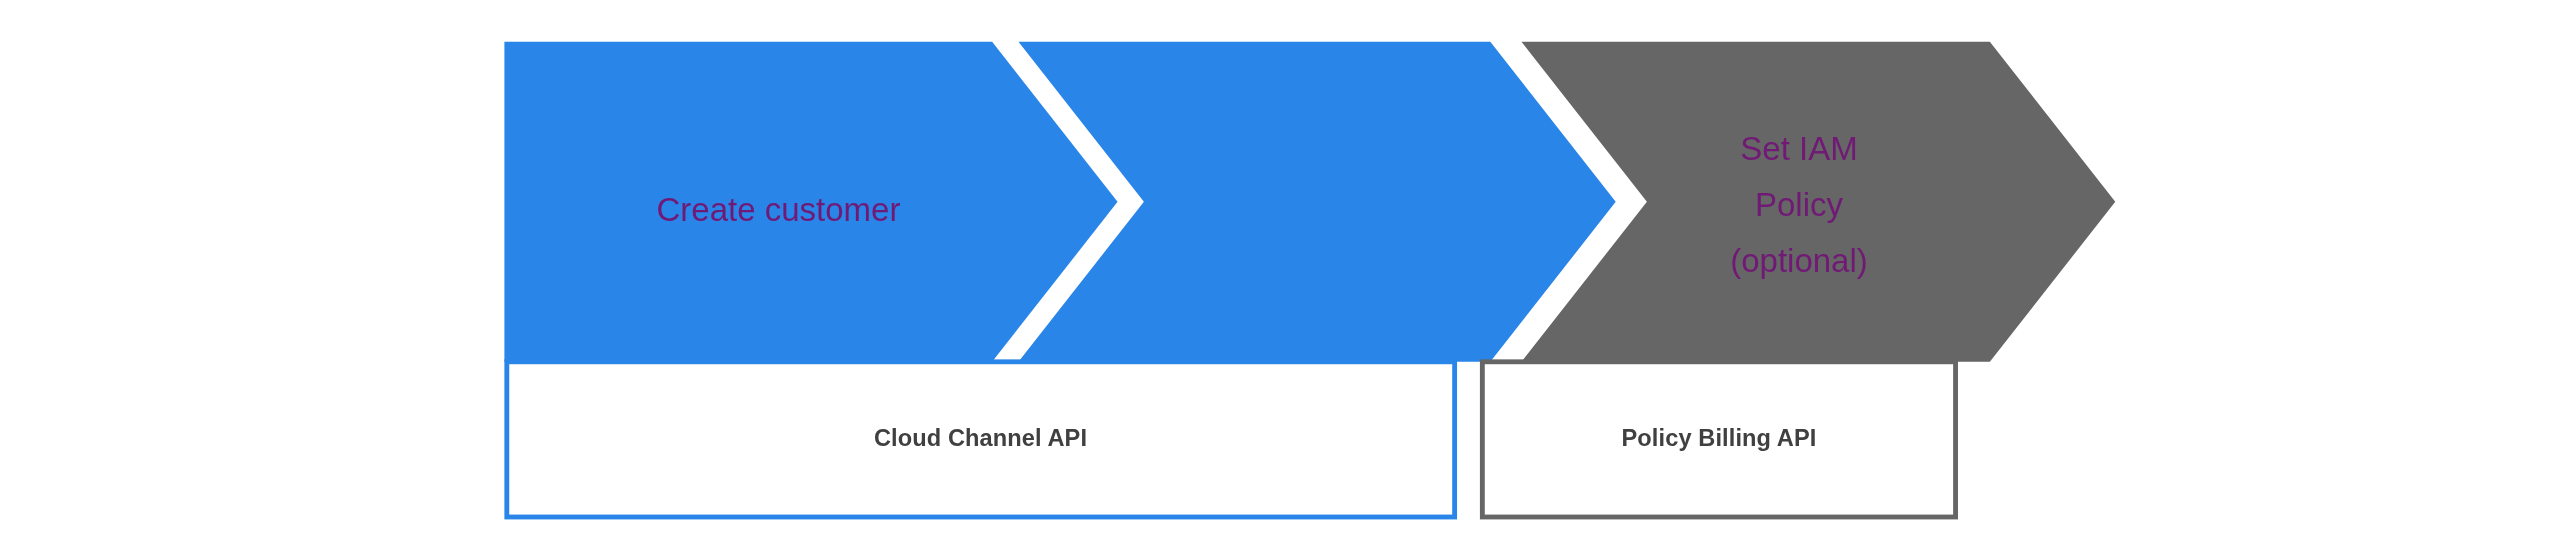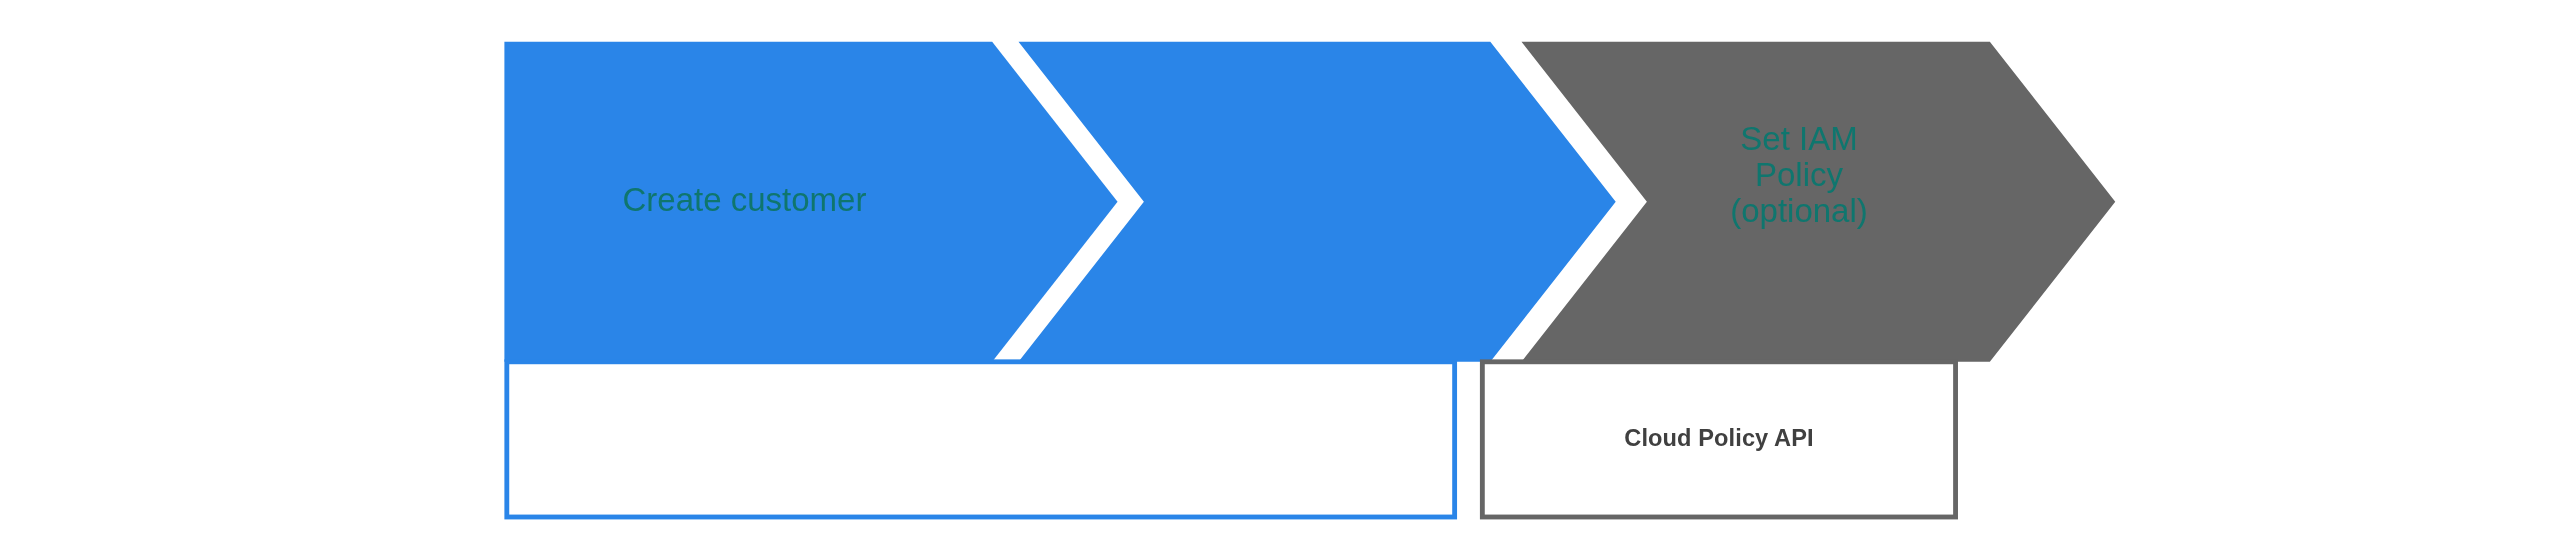--- a/index.html
+++ b/index.html
@@ -21,40 +21,40 @@
   }
   #flow-svg {
     position: absolute;
     left: 0;
     top: 0;
     width: 2576px;
     height: 549px;
   }
   .stage-label {
     position: absolute;
-    color: #0f766e;
+    color: #701a75;
     font-size: 33px;
-    line-height: 36px;
+    line-height: 56px;
     font-weight: 400;
     text-align: center;
     white-space: pre-line;
     letter-spacing: 0px;
     pointer-events: none;
   }
   .api-label {
     position: absolute;
     color: #404040;
     font-size: 23.6px;
     font-weight: bold;
     text-align: center;
     letter-spacing: 0.1px;
   }
   
   #stage-label-1 {
-    left: 502px;
+    left: 536px;
     top: 182px;
     width: 485px;
   }
   
   #stage-label-2 {
     left: 1124px;
     top: 161px;
     width: 346px;
   }
   
@@ -92,17 +92,18 @@
     <rect x="2139.5" y="522" width="683" height="224" fill="#ffffff" stroke="#666666" stroke-width="7"></rect>
   </svg>
 
   <div class="stage-label" id="stage-label-1">Create customer</div>
 
 
   <div class="stage-label" id="stage-label-3">Set IAM
 Policy
 (optional)</div>
 
+  <div class="api-label" id="api-label-1">Cloud Channel API</div>
 
-  <div class="api-label" id="api-label-2">Cloud Policy API</div>
+  <div class="api-label" id="api-label-2">Policy Billing API</div>
 
 </div>
 
 
 </body></html>

